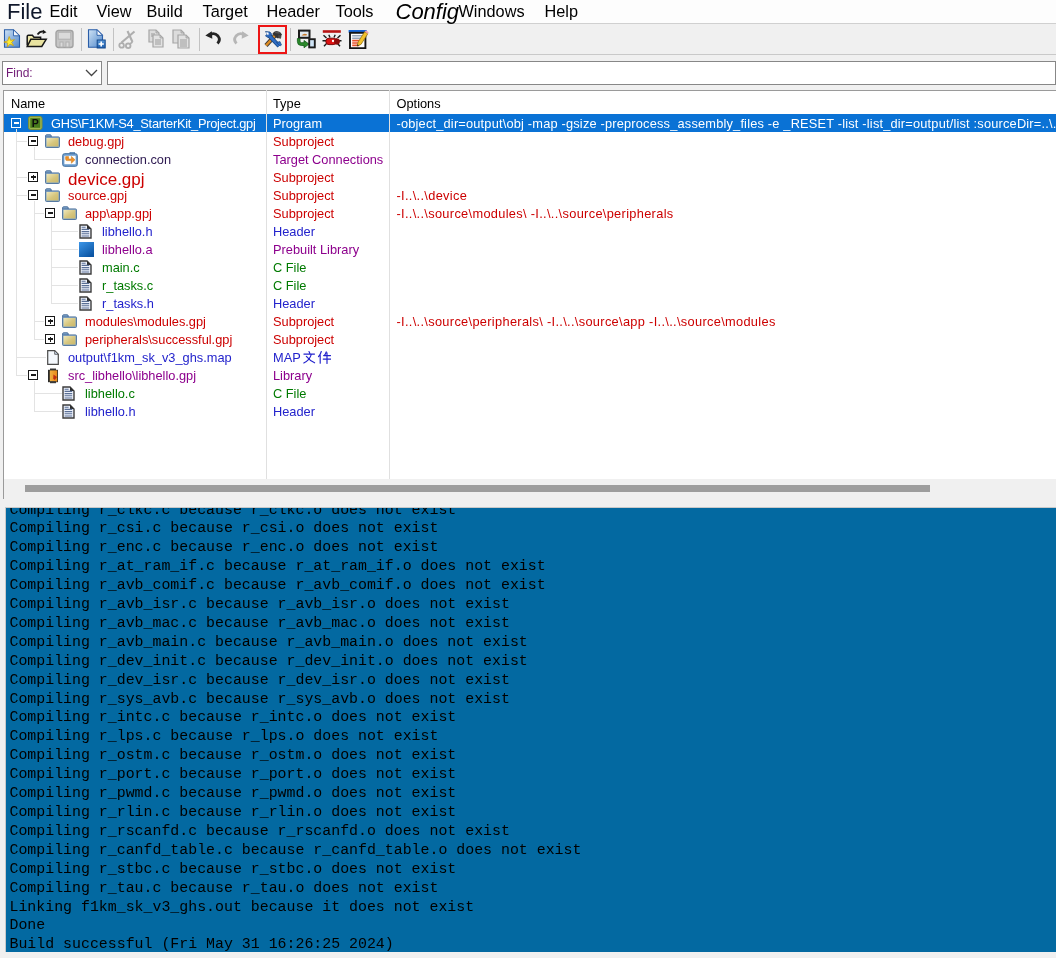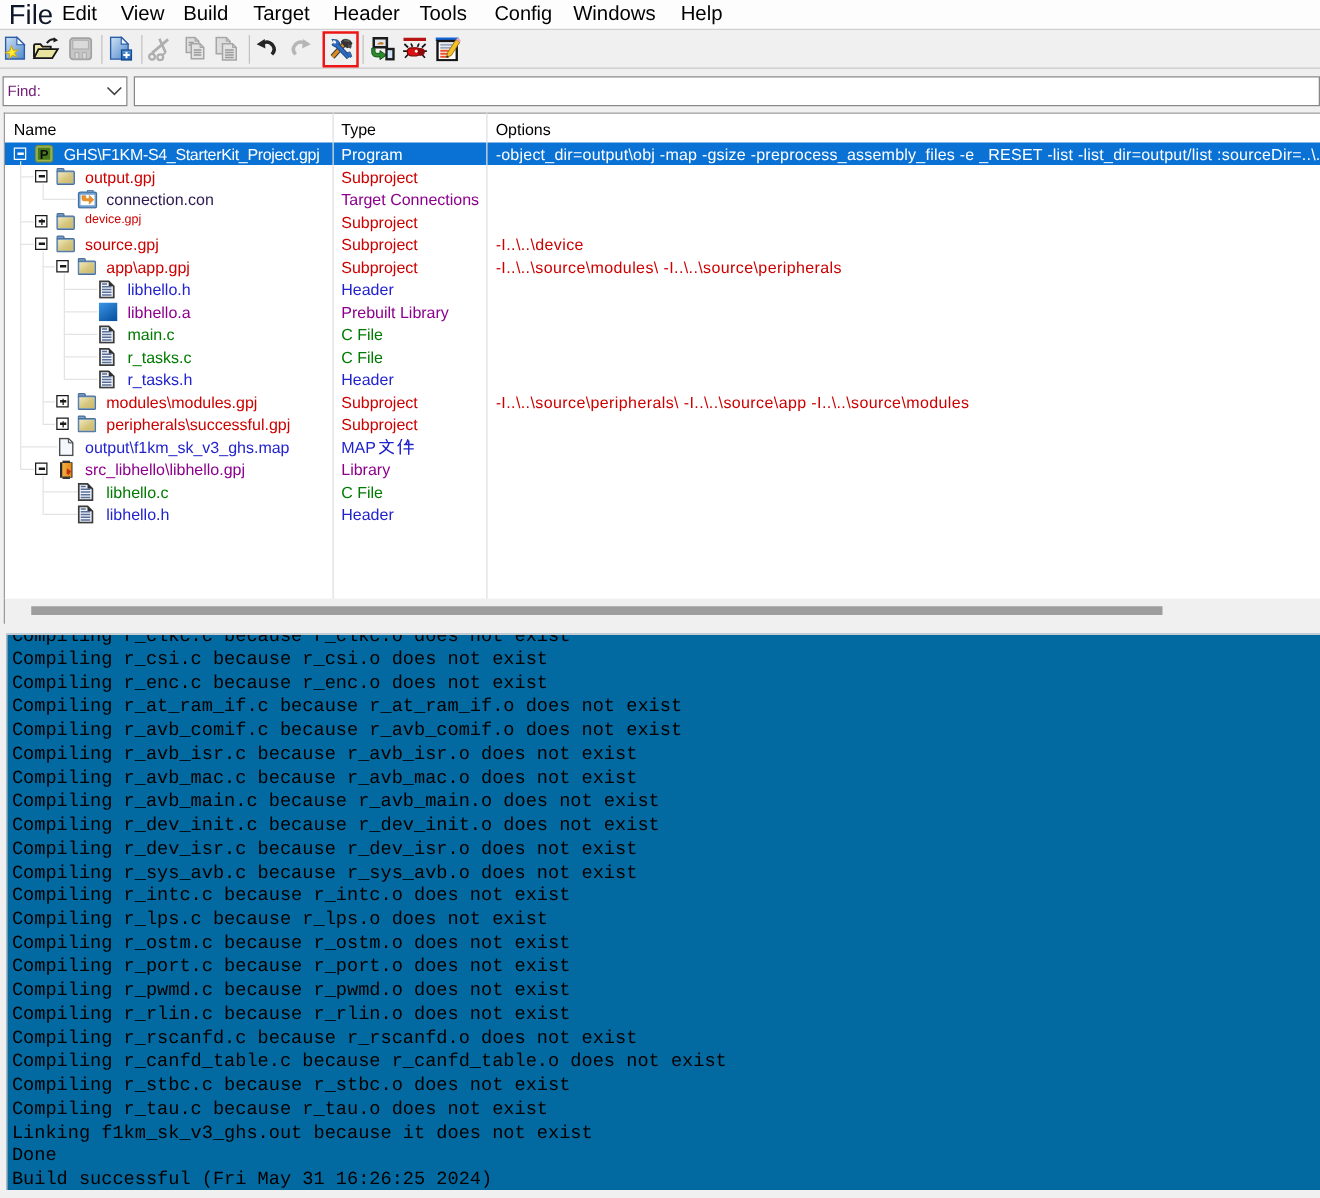--- a/index.html
+++ b/index.html
@@ -32,21 +32,21 @@
   </svg>
 
 <div class="abs" style="left:0;top:0;width:1056px;height:23.5px;background:#fdfdfd;border-bottom:1px solid #d0d0d0"></div>
 <div class="abs" style="left:7px;top:0;height:23px;line-height:23px;font-size:22px;color:#0f172a;">File</div>
 <div class="abs" style="left:49.5px;top:0;height:23px;line-height:23px;font-size:16.3px;color:#000;">Edit</div>
 <div class="abs" style="left:96.5px;top:0;height:23px;line-height:23px;font-size:16.3px;color:#000;">View</div>
 <div class="abs" style="left:146.5px;top:0;height:23px;line-height:23px;font-size:16.3px;color:#000;">Build</div>
 <div class="abs" style="left:202.5px;top:0;height:23px;line-height:23px;font-size:16.3px;color:#000;">Target</div>
 <div class="abs" style="left:266.5px;top:0;height:23px;line-height:23px;font-size:16.3px;color:#000;">Header</div>
 <div class="abs" style="left:335.5px;top:0;height:23px;line-height:23px;font-size:16.3px;color:#000;">Tools</div>
-<div class="abs" style="left:395.5px;top:0;height:23px;line-height:23px;font-size:16px;color:#000;">Config</div>
+<div class="abs" style="left:395.5px;top:0;height:23px;line-height:23px;font-size:22px;color:#000;font-style:italic;">Config</div>
 <div class="abs" style="left:458.5px;top:0;height:23px;line-height:23px;font-size:16.3px;color:#000;">Windows</div>
 <div class="abs" style="left:544.5px;top:0;height:23px;line-height:23px;font-size:16.3px;color:#000;">Help</div>
 <div class="abs" style="left:0;top:24.5px;width:1056px;height:30.5px;background:#f0f0f0;border-bottom:1px solid #c9c9c9"></div>
 <div class="abs" style="left:80.5px;top:28px;width:1px;height:23px;background:#c2c2c2"></div>
 <div class="abs" style="left:112.7px;top:28px;width:1px;height:23px;background:#c2c2c2"></div>
 <div class="abs" style="left:198.8px;top:28px;width:1px;height:23px;background:#c2c2c2"></div>
 <div class="abs" style="left:289.7px;top:28px;width:1px;height:23px;background:#c2c2c2"></div>
 <div class="abs" style="left:257.8px;top:25.2px;width:29.5px;height:28.6px;border:2.4px solid #ed1515"></div>
 <div class="abs" style="left:2.5px;top:29px;width:22px;height:20px"><svg width="19" height="20" viewBox="0 0 19 20">
 <path d="M1.5 0.8 h9 l6 6 v11.4 h-15 z" fill="url(#pgb)" stroke="#2a5da8" stroke-width="1.1"></path>
@@ -180,39 +180,39 @@
 <div class="abs" style="left:51px;top:116px;font-size:12.8px;color:#fff;white-space:nowrap;letter-spacing:-0.26px;">GHS\F1KM-S4_StarterKit_Project.gpj</div>
 <div class="abs" style="left:273px;top:116px;font-size:12.8px;color:#fff;white-space:nowrap">Program</div>
 <div class="abs" style="left:396.5px;top:116px;font-size:12.8px;color:#fff;white-space:nowrap;width:659px;overflow:hidden;letter-spacing:0.19px">-object_dir=output\obj -map -gsize -preprocess_assembly_files -e _RESET -list -list_dir=output/list :sourceDir=..\..\</div>
 <div style="position:absolute;left:28px;top:136px;width:10px;height:10px;border:1.2px solid #1a1a1a;background:#fff;"></div>
 <div style="position:absolute;left:30.5px;top:140.35px;width:5.5px;height:1.3px;background:#1a1a1a"></div>
 <svg style="position:absolute;left:45px;top:134px" width="15" height="14" viewBox="0 0 15 14">
 <path d="M0.6 3.5 V1.8 Q0.6 0.8 1.6 0.8 L5.2 0.8 Q6.2 0.8 6.2 1.8 V3" fill="#7fa5cc" stroke="#4a6f9b" stroke-width="1"></path>
 <rect x="0.5" y="2.9" width="14" height="10.6" rx="1" fill="#7fa5cc" stroke="#4a6f9b" stroke-width="0.9"></rect>
 <rect x="1.5" y="3.9" width="12" height="8.6" fill="url(#fg)"></rect>
 </svg>
-<div class="abs" style="left:68px;top:134px;font-size:12.8px;color:#cc0000;white-space:nowrap;">output.gpj</div>
+<div class="abs" style="left:68px;top:134px;font-size:12.8px;color:#cc0000;white-space:nowrap;">debug.gpj</div>
 <div class="abs" style="left:273px;top:134px;font-size:12.8px;color:#cc0000;white-space:nowrap">Subproject</div>
 <svg style="position:absolute;left:62px;top:152px" width="16" height="15" viewBox="0 0 16 15">
 <rect x="8" y="0.4" width="4.5" height="3" fill="#b0c6dc" stroke="#5a87b4" stroke-width="0.9"></rect>
 <rect x="0.7" y="1.7" width="14.6" height="12.6" rx="1.8" fill="#6f9fd0" stroke="#3f6e9e"></rect>
 <rect x="2.4" y="3.8" width="11.2" height="8.4" fill="#fdfdfd"></rect>
 <path d="M3.6 4.6 h3 v2.4 h2.8 v-2.6 l3.6 3.4 -3.6 3.4 v-2.6 h-4.3 q-1.5 0 -1.5-1.5 z" fill="#f09028" stroke="#c87812" stroke-width="0.5"></path>
 </svg>
 <div class="abs" style="left:85px;top:152px;font-size:12.8px;color:#2c1850;white-space:nowrap;">connection.con</div>
 <div class="abs" style="left:273px;top:152px;font-size:12.8px;color:#8d008d;white-space:nowrap">Target Connections</div>
 <div style="position:absolute;left:28px;top:172px;width:10px;height:10px;border:1.2px solid #1a1a1a;background:#fff;"></div>
 <div style="position:absolute;left:30.5px;top:176.35px;width:5.5px;height:1.3px;background:#1a1a1a"></div>
 <div style="position:absolute;left:32.6px;top:174.5px;width:1.3px;height:5.5px;background:#1a1a1a"></div>
 <svg style="position:absolute;left:45px;top:170px" width="15" height="14" viewBox="0 0 15 14">
 <path d="M0.6 3.5 V1.8 Q0.6 0.8 1.6 0.8 L5.2 0.8 Q6.2 0.8 6.2 1.8 V3" fill="#7fa5cc" stroke="#4a6f9b" stroke-width="1"></path>
 <rect x="0.5" y="2.9" width="14" height="10.6" rx="1" fill="#7fa5cc" stroke="#4a6f9b" stroke-width="0.9"></rect>
 <rect x="1.5" y="3.9" width="12" height="8.6" fill="url(#fg)"></rect>
 </svg>
-<div class="abs" style="left:68px;top:170px;font-size:10px;color:#cc0000;white-space:nowrap;">device.gpj</div>
+<div class="abs" style="left:68px;top:170px;font-size:17px;color:#cc0000;white-space:nowrap;">device.gpj</div>
 <div class="abs" style="left:273px;top:170px;font-size:12.8px;color:#cc0000;white-space:nowrap">Subproject</div>
 <div style="position:absolute;left:28px;top:190px;width:10px;height:10px;border:1.2px solid #1a1a1a;background:#fff;"></div>
 <div style="position:absolute;left:30.5px;top:194.35px;width:5.5px;height:1.3px;background:#1a1a1a"></div>
 <svg style="position:absolute;left:45px;top:188px" width="15" height="14" viewBox="0 0 15 14">
 <path d="M0.6 3.5 V1.8 Q0.6 0.8 1.6 0.8 L5.2 0.8 Q6.2 0.8 6.2 1.8 V3" fill="#7fa5cc" stroke="#4a6f9b" stroke-width="1"></path>
 <rect x="0.5" y="2.9" width="14" height="10.6" rx="1" fill="#7fa5cc" stroke="#4a6f9b" stroke-width="0.9"></rect>
 <rect x="1.5" y="3.9" width="12" height="8.6" fill="url(#fg)"></rect>
 </svg>
 <div class="abs" style="left:68px;top:188px;font-size:12.8px;color:#cc0000;white-space:nowrap;">source.gpj</div>
 <div class="abs" style="left:273px;top:188px;font-size:12.8px;color:#cc0000;white-space:nowrap">Subproject</div>

